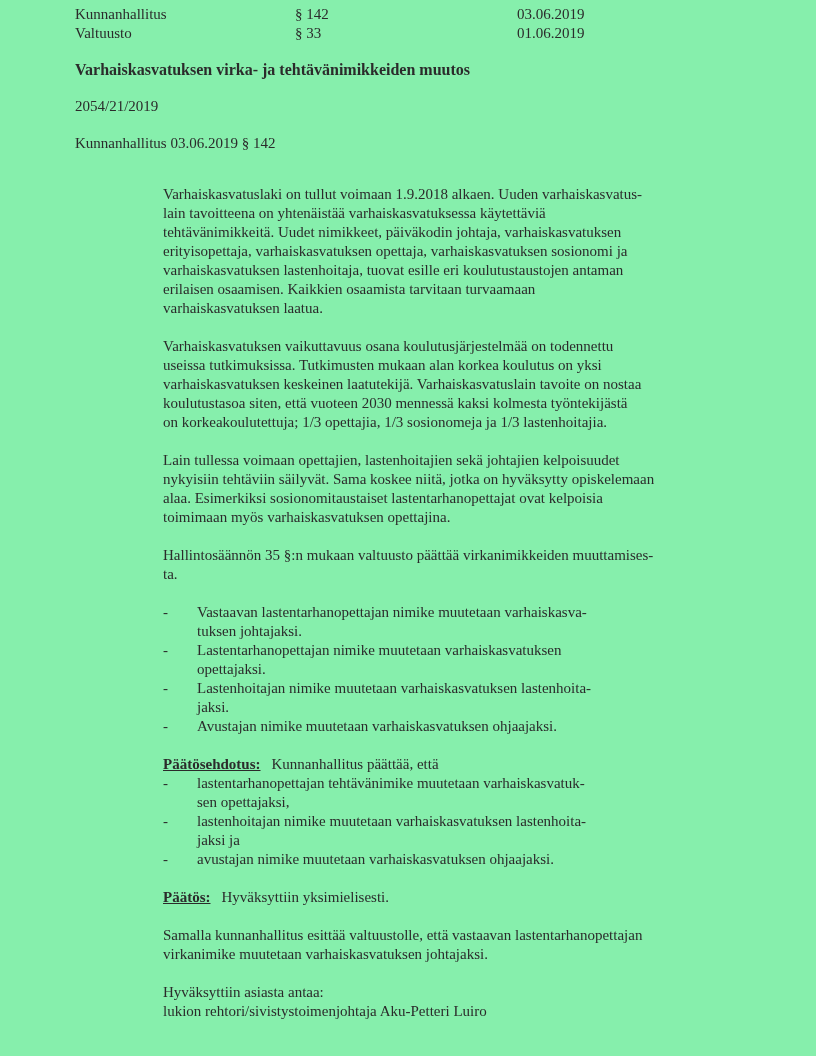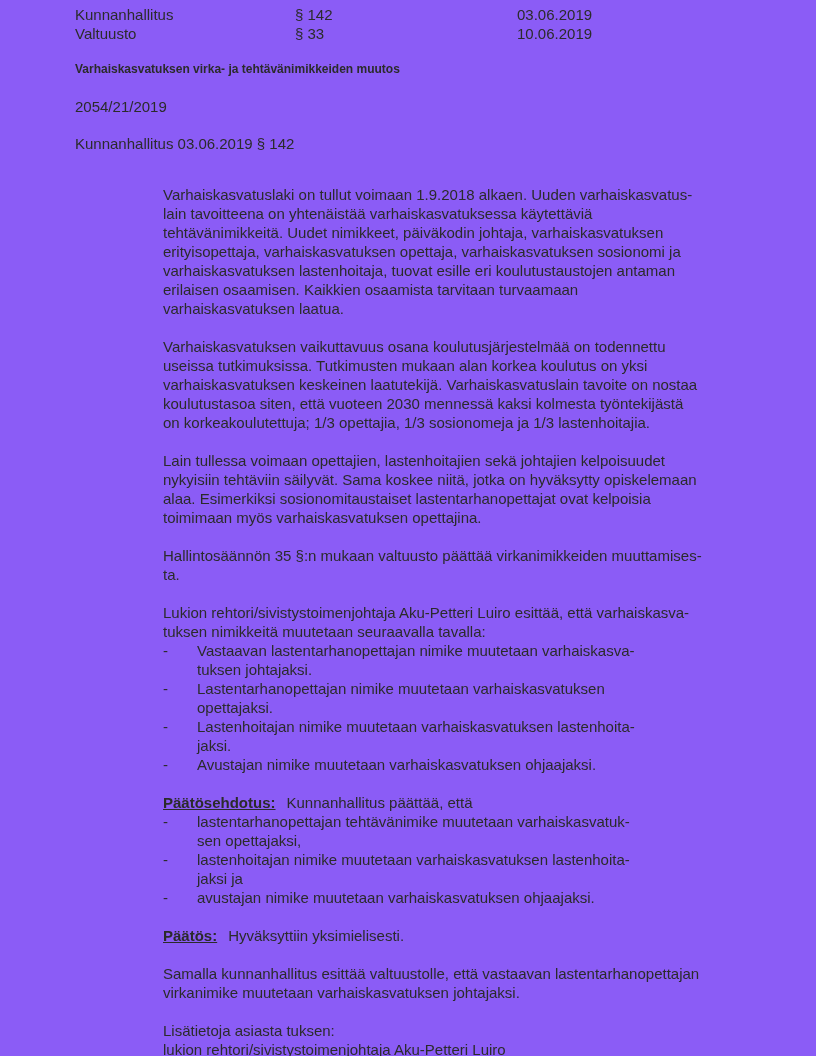--- a/index.html
+++ b/index.html
@@ -4,39 +4,39 @@
 <style>
   html, body {
     margin: 0;
     padding: 0;
     background: #ffffff;
   }
   .page {
     position: relative;
     width: 816px;
     height: 1056px;
-    background: #8b5cf6;
+    background: #86efac;
     color: #2b2b2b;
-    font-family: Liberation Sans, sans-serif;
+    font-family: Liberation Serif, serif;
     font-size: 15px;
     line-height: 19px;
     overflow: hidden;
     box-sizing: border-box;
     padding-top: 5px;
   }
   .hdr {
     margin-left: 75px;
   }
   .hdr-row {
     display: grid;
     grid-template-columns: 220px 222px 1fr;
   }
   .doc-title {
     margin: 16px 0 0 75px;
-    font-size: 12px;
+    font-size: 16px;
     line-height: 21px;
     font-weight: bold;
   }
   .case-number {
     margin: 17px 0 0 75px;
   }
   .section-ref {
     margin: 18px 8px 0 75px;
   }
   .body-block {
@@ -81,21 +81,21 @@
 
   <div class="hdr">
     <div class="hdr-row">
       <span>Kunnanhallitus</span>
       <span>§ 142</span>
       <span>03.06.2019</span>
     </div>
     <div class="hdr-row">
       <span>Valtuusto</span>
       <span>§ 33</span>
-      <span>10.06.2019</span>
+      <span>01.06.2019</span>
     </div>
   </div>
 
   <h1 class="doc-title">Varhaiskasvatuksen virka- ja tehtävänimikkeiden muutos</h1>
 
   <div class="case-number">2054/21/2019</div>
 
   <div class="section-ref">Kunnanhallitus 03.06.2019 § 142</div>
 
   <div class="body-block">
@@ -115,22 +115,20 @@
 on korkeakoulutettuja; 1/3 opettajia, 1/3 sosionomeja ja 1/3 lastenhoitajia.</p>
 
     <p class="para">Lain tullessa voimaan opettajien, lastenhoitajien sekä johtajien kelpoisuudet
 nykyisiin tehtäviin säilyvät. Sama koskee niitä, jotka on hyväksytty opiskelemaan
 alaa. Esimerkiksi sosionomitaustaiset lastentarhanopettajat ovat kelpoisia
 toimimaan myös varhaiskasvatuksen opettajina.</p>
 
     <p class="para">Hallintosäännön 35 §:n mukaan valtuusto päättää virkanimikkeiden muuttamises-
 ta.</p>
 
-    <p class="para no-gap">Lukion rehtori/sivistystoimenjohtaja Aku-Petteri Luiro esittää, että varhaiskasva-
-tuksen nimikkeitä muutetaan seuraavalla tavalla:</p>
 
     <div class="bullet-list">
       <div class="bullet-item">
         <span class="dash">-</span>
         <span class="item-text">Vastaavan lastentarhanopettajan nimike muutetaan varhaiskasva-
 tuksen johtajaksi.</span>
       </div>
       <div class="bullet-item">
         <span class="dash">-</span>
         <span class="item-text">Lastentarhanopettajan nimike muutetaan varhaiskasvatuksen
@@ -164,17 +162,17 @@
         <span class="dash">-</span>
         <span class="item-text">avustajan nimike muutetaan varhaiskasvatuksen ohjaajaksi.</span>
       </div>
     </div>
 
     <p class="para"><span class="lbl">Päätös:</span><span>Hyväksyttiin yksimielisesti.</span></p>
 
     <p class="para samalla-gap">Samalla kunnanhallitus esittää valtuustolle, että vastaavan lastentarhanopettajan
 virkanimike muutetaan varhaiskasvatuksen johtajaksi.</p>
 
-    <p class="para"><span>Lisätietoja asiasta tuksen:</span><br><span>lukion rehtori/sivistystoimenjohtaja Aku-Petteri Luiro</span></p>
+    <p class="para"><span>Hyväksyttiin asiasta antaa:</span><br><span>lukion rehtori/sivistystoimenjohtaja Aku-Petteri Luiro</span></p>
 
   </div>
 
 </div>
 
 </body></html>

